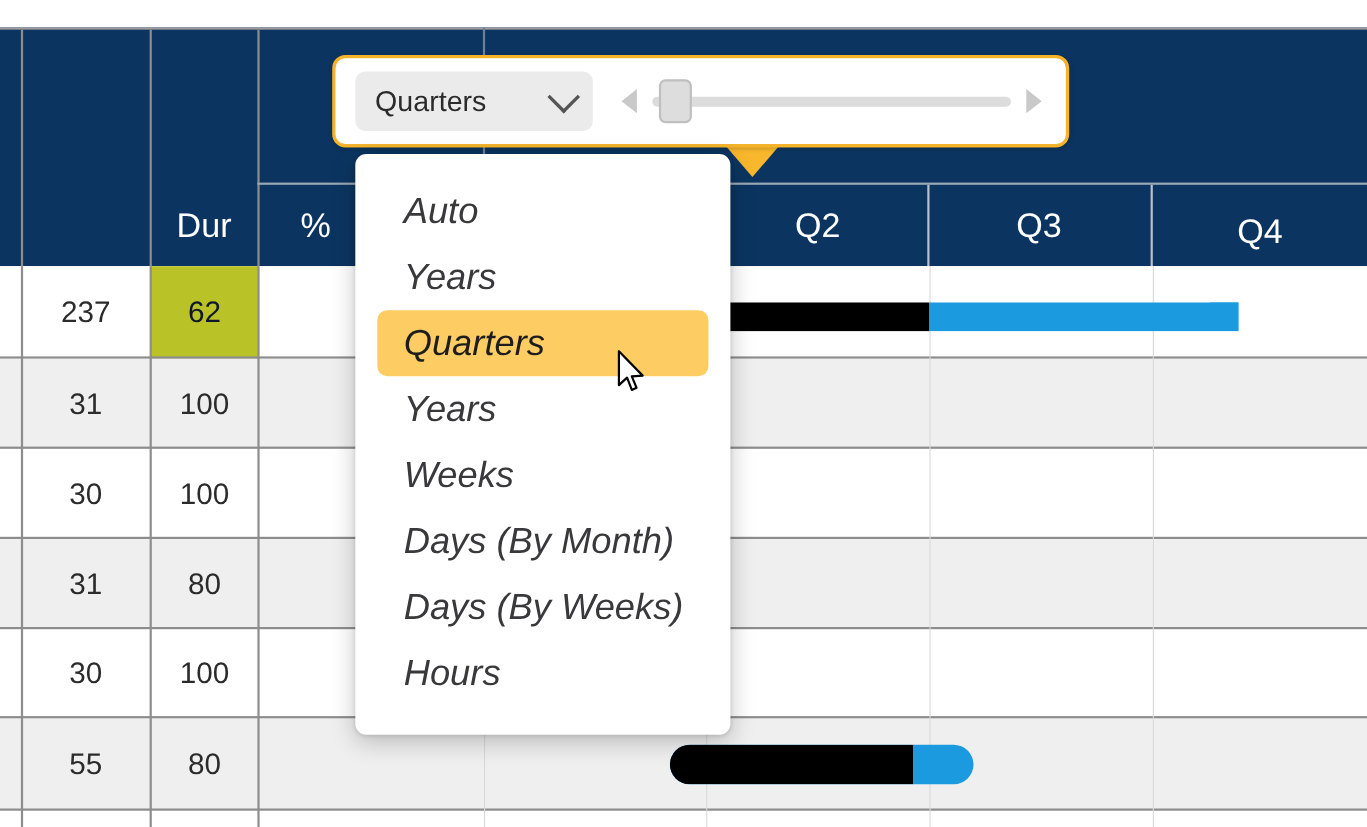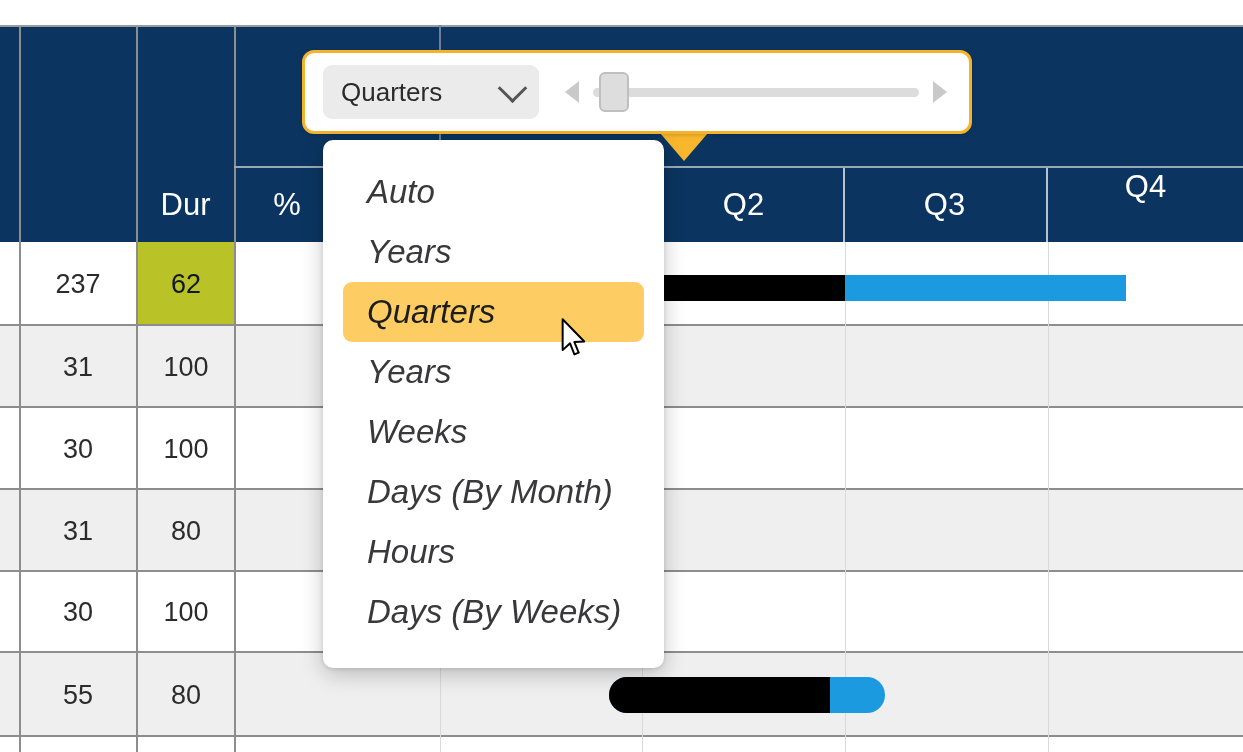--- a/index.html
+++ b/index.html
@@ -284,21 +284,21 @@
 
     <div class="hline" style="left:234px; top:166px; width:1009px; background:#9aa7b5;"></div>
 
     <div class="hdr-cell" style="left:20px;  top:166px; width:116px; height:76px;"></div>
     <div class="hdr-cell" style="left:137px; top:166px; width:97px;  height:76px;">Dur</div>
     <div class="hdr-cell" style="left:235px; top:166px; width:104px; height:76px;">%</div>
 
     <div class="hdr-cell" style="left:240px; top:166px; width:400px; height:76px;">Q1</div>
     <div class="hdr-cell" style="left:642px; top:166px; width:203px; height:76px;">Q2</div>
     <div class="hdr-cell" style="left:845px; top:166px; width:199px; height:76px;">Q3</div>
-    <div class="hdr-cell" style="left:1048px; top:148px; width:195px; height:76px;">Q4</div>
+    <div class="hdr-cell" style="left:1048px; top:172px; width:195px; height:76px;">Q4</div>
 
     <div class="vline" style="left:639px;  top:168px; height:74px; background:#b8c2cc;"></div>
     <div class="vline" style="left:843px;  top:168px; height:74px; background:#b8c2cc;"></div>
     <div class="vline" style="left:1046px; top:168px; height:74px; background:#b8c2cc;"></div>
 
     <div class="row odd" style="top:242px; height:84px;">
       <div class="cell" style="left:20px;  width:116px;">237</div>
       <div class="cell pct-hi" style="left:137px; width:98px;">62</div>
     </div>
     <div class="row even" style="top:326px; height:82px;">
@@ -370,21 +370,21 @@
     </div>
   </div>
 
   <div class="menu">
     <div class="menu-item">Auto</div>
     <div class="menu-item">Years</div>
     <div class="menu-item selected">Quarters</div>
     <div class="menu-item">Years</div>
     <div class="menu-item">Weeks</div>
     <div class="menu-item">Days (By Month)</div>
+    <div class="menu-item">Days (By Weeks)</div>
     <div class="menu-item">Hours</div>
-    <div class="menu-item">Days (By Weeks)</div>
   </div>
 
   <svg class="cursor" viewBox="0 0 24 34">
     <path d="M2,1 L2,26 L8,20.5 L11.5,29.5 L15,28 L11.5,19.5 L19.5,19 Z" fill="#ffffff" stroke="#000000" stroke-width="1.6" stroke-linejoin="round"></path>
   </svg>
 
 </div>
 
 </body></html>

